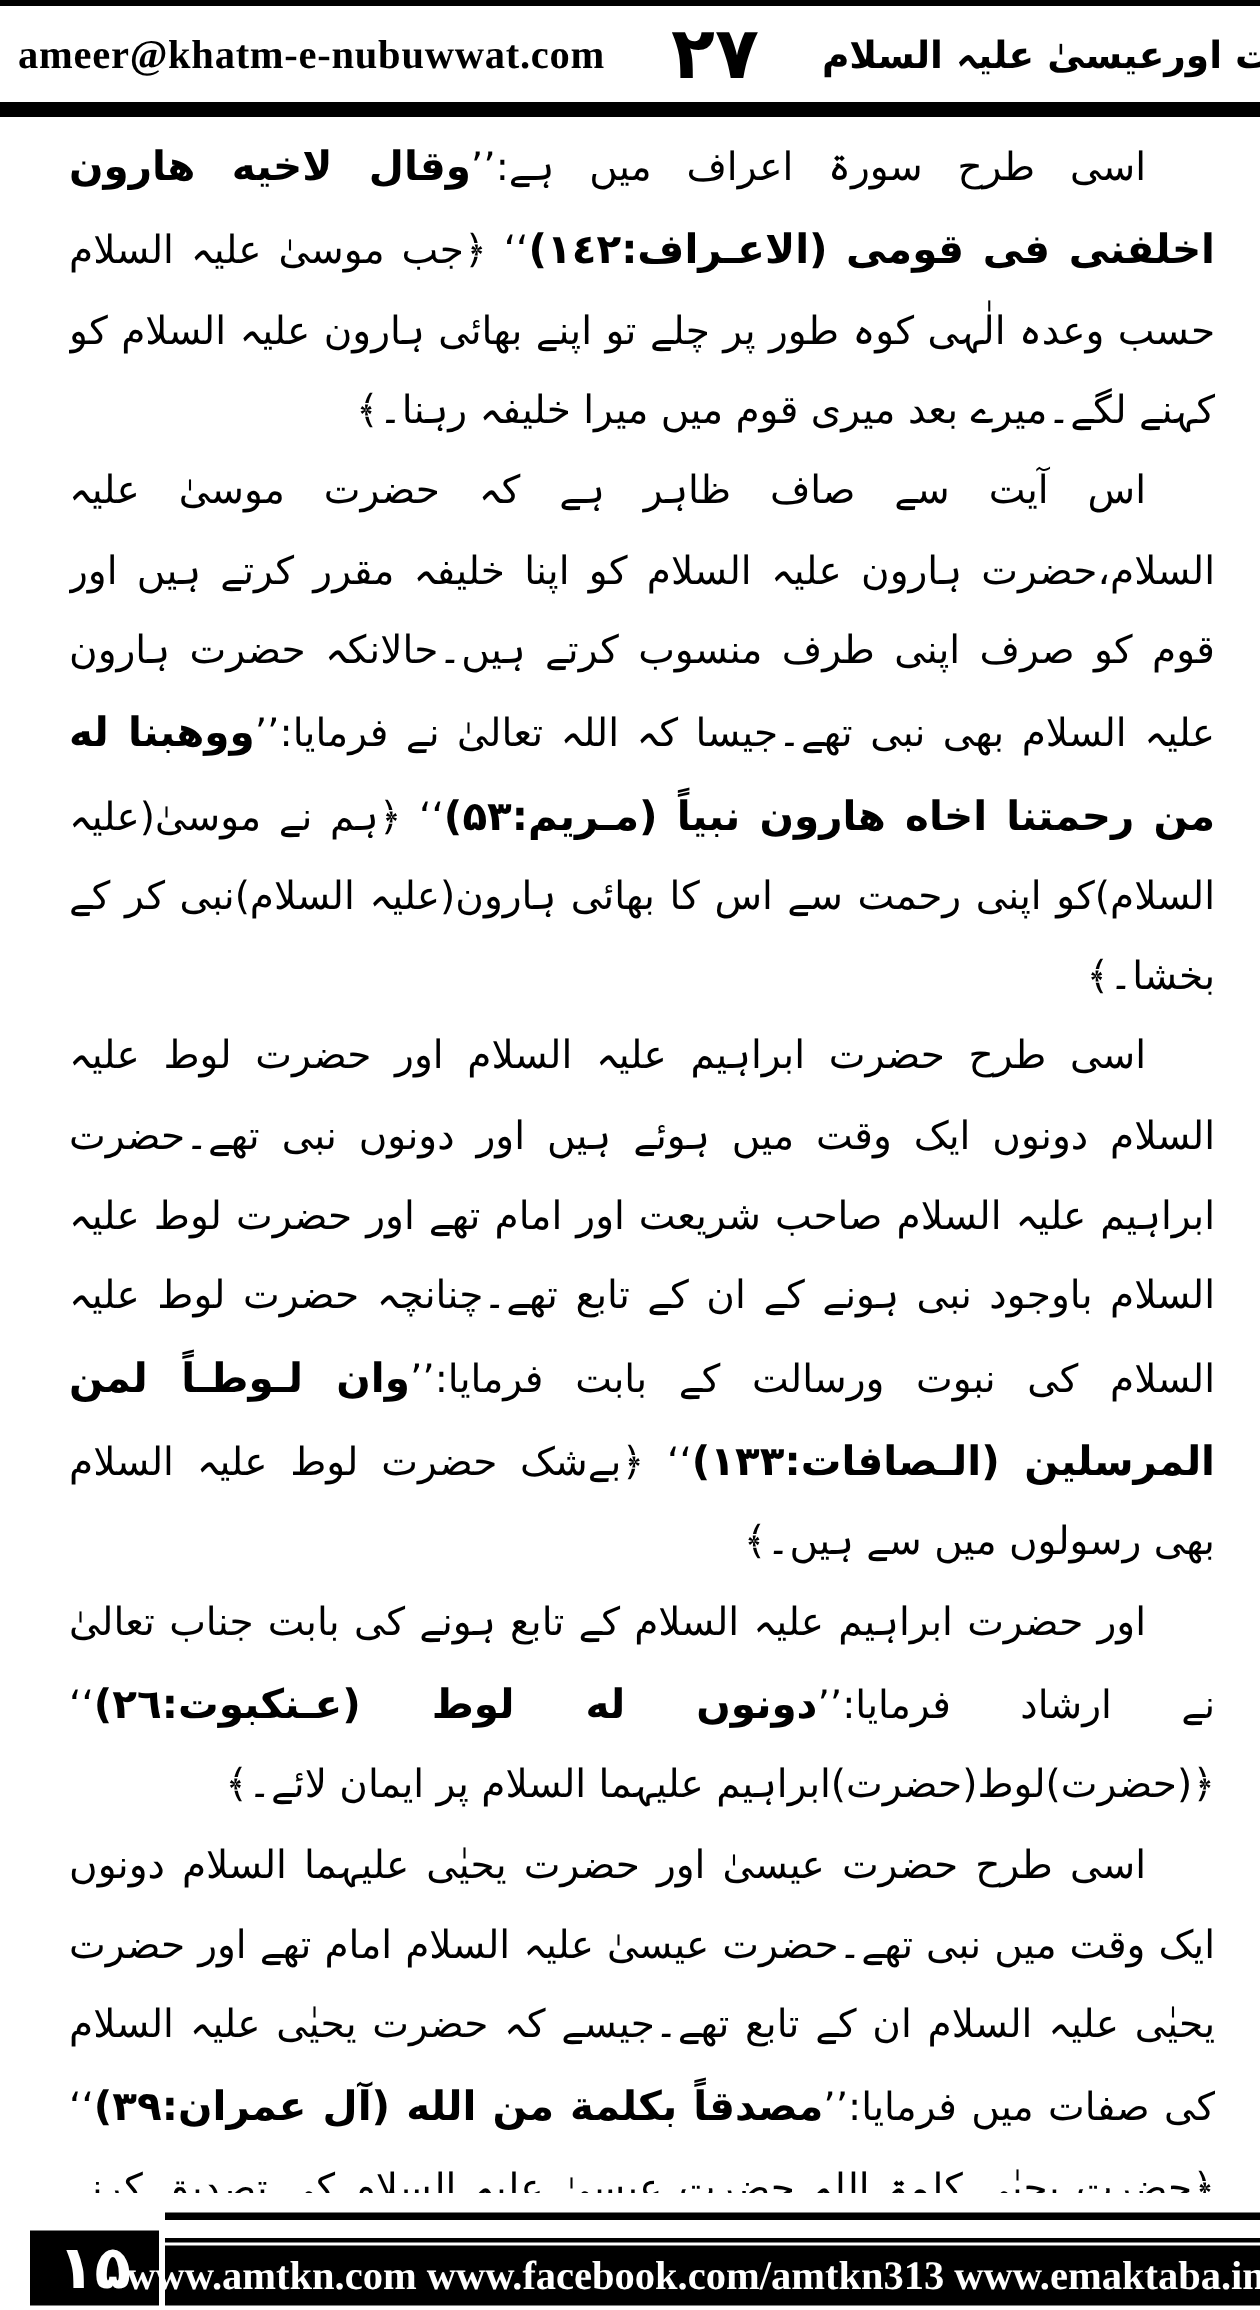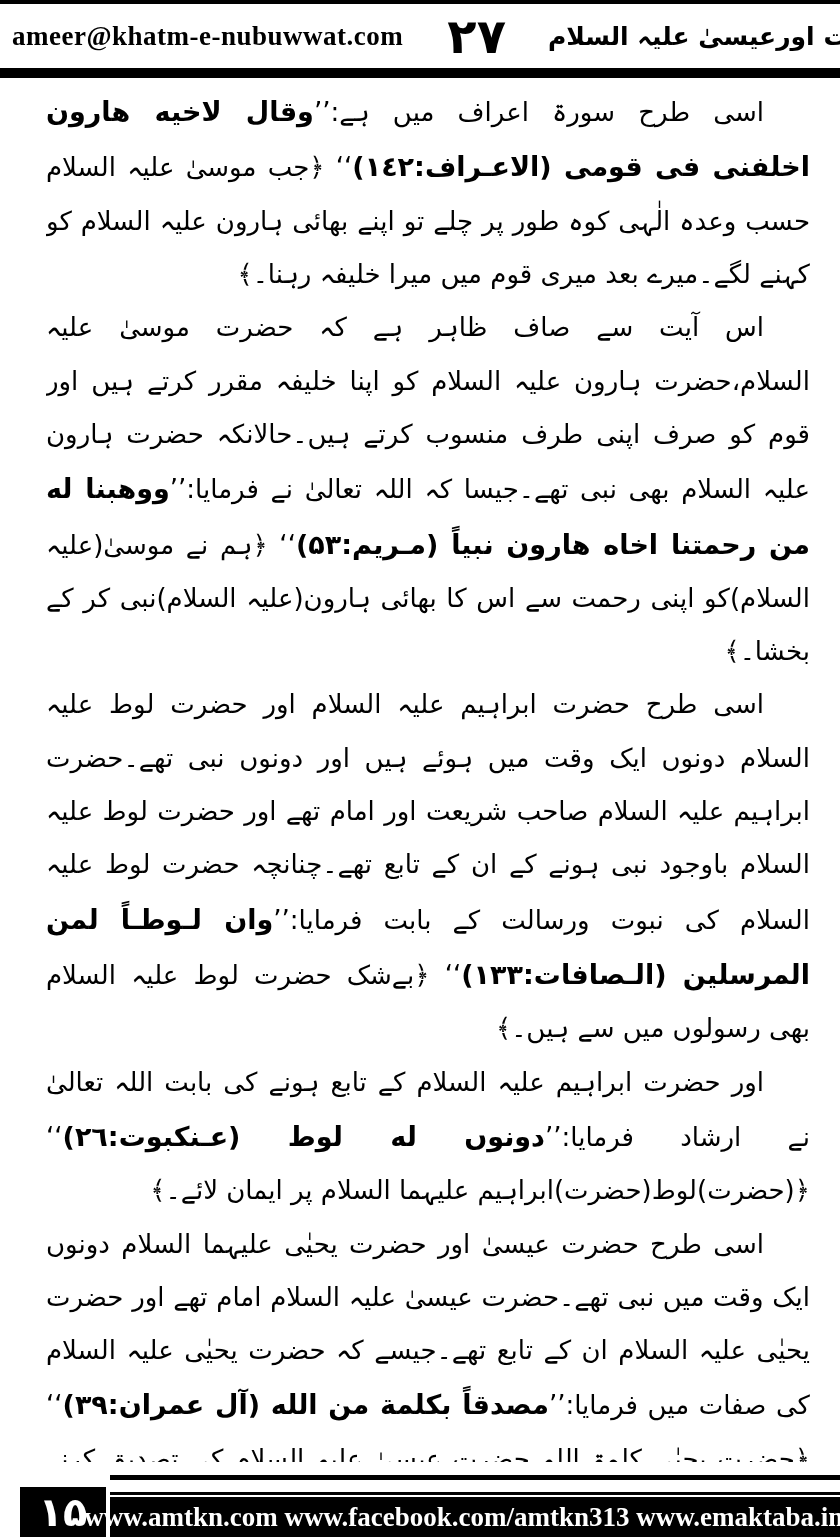--- a/index.html
+++ b/index.html
@@ -115,21 +115,21 @@
     <span class="header-pagenum">۲۷</span>
     <span class="header-title">احتساب جلد۳۶؍ختم نبوت اورعیسیٰ علیہ السلام</span>
   </div>
 
   <div class="thick-rule"></div>
 
   <div class="body-text">
       <p class="para"><span class="seg-urdu">اسی طرح سورۃ اعراف میں ہے:’’</span><span class="seg-arabic">وقال لاخيه هارون اخلفنى فى قومى (الاعـراف:١٤٢)</span><span class="seg-urdu">‘‘ ﴿جب موسیٰ علیہ السلام حسب وعدہ الٰہی کوہ طور پر چلے تو اپنے بھائی ہارون علیہ السلام کو کہنے لگے۔میرے بعد میری قوم میں میرا خلیفہ رہنا۔﴾</span></p>
       <p class="para"><span class="seg-urdu">اس آیت سے صاف ظاہر ہے کہ حضرت موسیٰ علیہ السلام،حضرت ہارون علیہ السلام کو اپنا خلیفہ مقرر کرتے ہیں اور قوم کو صرف اپنی طرف منسوب کرتے ہیں۔حالانکہ حضرت ہارون علیہ السلام بھی نبی تھے۔جیسا کہ اللہ تعالیٰ نے فرمایا:’’</span><span class="seg-arabic">ووهبنا له من رحمتنا اخاه هارون نبياً (مـريم:۵۳)</span><span class="seg-urdu">‘‘ ﴿ہم نے موسیٰ(علیہ السلام)کو اپنی رحمت سے اس کا بھائی ہارون(علیہ السلام)نبی کر کے بخشا۔﴾</span></p>
       <p class="para"><span class="seg-urdu">اسی طرح حضرت ابراہیم علیہ السلام اور حضرت لوط علیہ السلام دونوں ایک وقت میں ہوئے ہیں اور دونوں نبی تھے۔حضرت ابراہیم علیہ السلام صاحب شریعت اور امام تھے اور حضرت لوط علیہ السلام باوجود نبی ہونے کے ان کے تابع تھے۔چنانچہ حضرت لوط علیہ السلام کی نبوت ورسالت کے بابت فرمایا:’’</span><span class="seg-arabic">وان لـوطـاً لمن المرسلين (الـصافات:١٣٣)</span><span class="seg-urdu">‘‘ ﴿بےشک حضرت لوط علیہ السلام بھی رسولوں میں سے ہیں۔﴾</span></p>
-      <p class="para"><span class="seg-urdu">اور حضرت ابراہیم علیہ السلام کے تابع ہونے کی بابت اللہ تعالیٰ نے ارشاد فرمایا:’’</span><span class="seg-arabic">دونوں له لوط (عـنكبوت:٢٦)</span><span class="seg-urdu">‘‘ ﴿(حضرت)لوط(حضرت)ابراہیم علیہما السلام پر ایمان لائے۔﴾</span></p>
+      <p class="para"><span class="seg-urdu">اور حضرت ابراہیم علیہ السلام کے تابع ہونے کی بابت جناب تعالیٰ نے ارشاد فرمایا:’’</span><span class="seg-arabic">دونوں له لوط (عـنكبوت:٢٦)</span><span class="seg-urdu">‘‘ ﴿(حضرت)لوط(حضرت)ابراہیم علیہما السلام پر ایمان لائے۔﴾</span></p>
       <p class="para"><span class="seg-urdu">اسی طرح حضرت عیسیٰ اور حضرت یحیٰی علیہما السلام دونوں ایک وقت میں نبی تھے۔حضرت عیسیٰ علیہ السلام امام تھے اور حضرت یحیٰی علیہ السلام ان کے تابع تھے۔جیسے کہ حضرت یحیٰی علیہ السلام کی صفات میں فرمایا:’’</span><span class="seg-arabic">مصدقاً بكلمة من الله (آل عمران:٣٩)</span><span class="seg-urdu">‘‘ ﴿حضرت یحیٰی کلمۃ اللہ حضرت عیسیٰ علیہ السلام کی تصدیق کرنے والے ہوں گے۔﴾</span></p>
       <p class="para"><span class="seg-urdu">اسی طرح حضرت عیسیٰ علیہ السلام نازل ہوں گے تو اصل صاحب شریعت اور امام جناب رسول اللہﷺ ہی ہوں گے اور حضرت عیسیٰ علیہ السلام آپؐ کے خلیفہ، وزیر اور تابع ہوں گے اور نبی بھی ہوں گے۔اسی لئے صحیح مسلم کی حدیث جو حضرت نواس بن سمعانؓ سے راوایت ہے۔اس میں آپ کو چار دفعہ نبی اللہ کہا گیا ہے۔پس حضرت عیسیٰ علیہ السلام اولوالامر ہوں گے اور بحیثیت اولوالامر ہونے کے ان سے تنازعہ ممکن ہے اور اس کا فیصلہ بھی’’</span></p>
     </div>
 
   <div class="footer-num-box">
     <span>۱۵</span>
   </div>
 
   <div class="footer-lines"></div>
 

